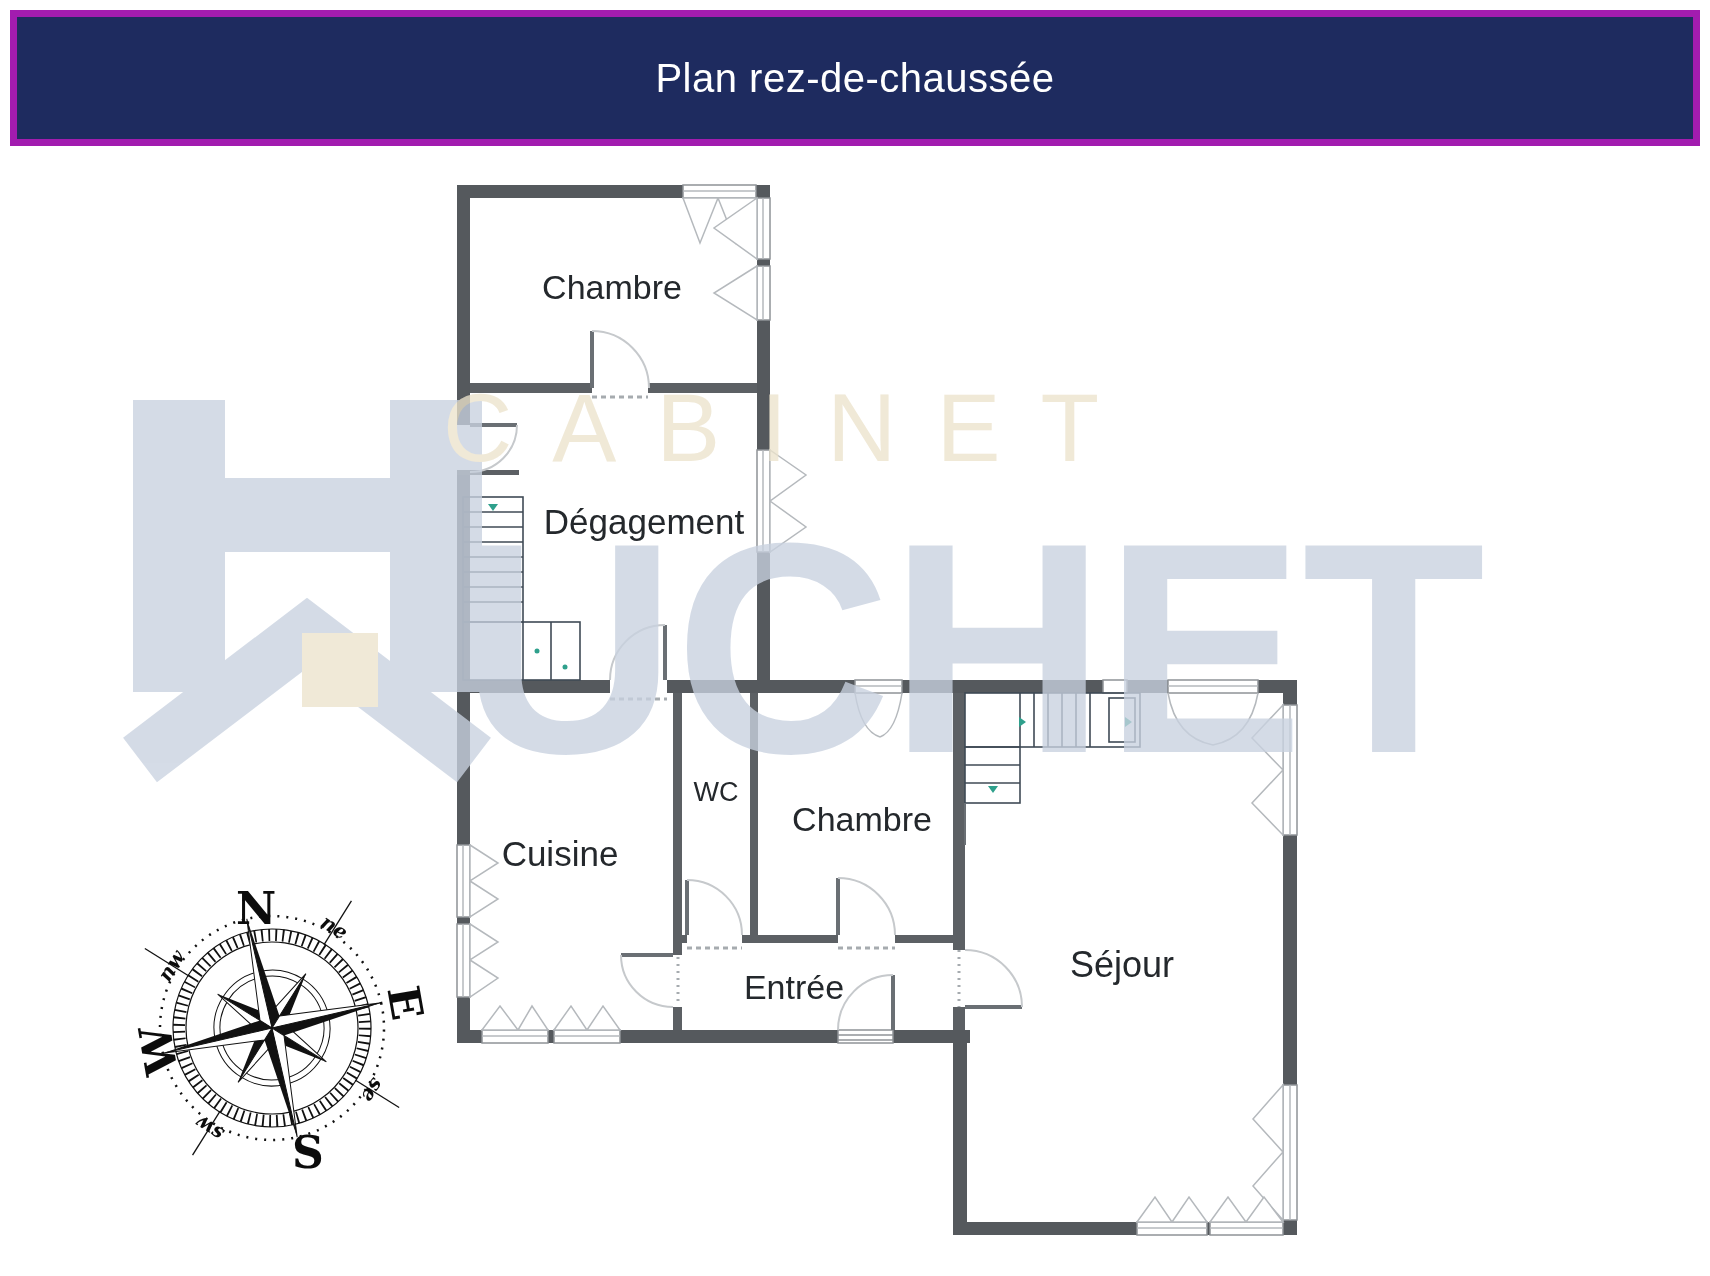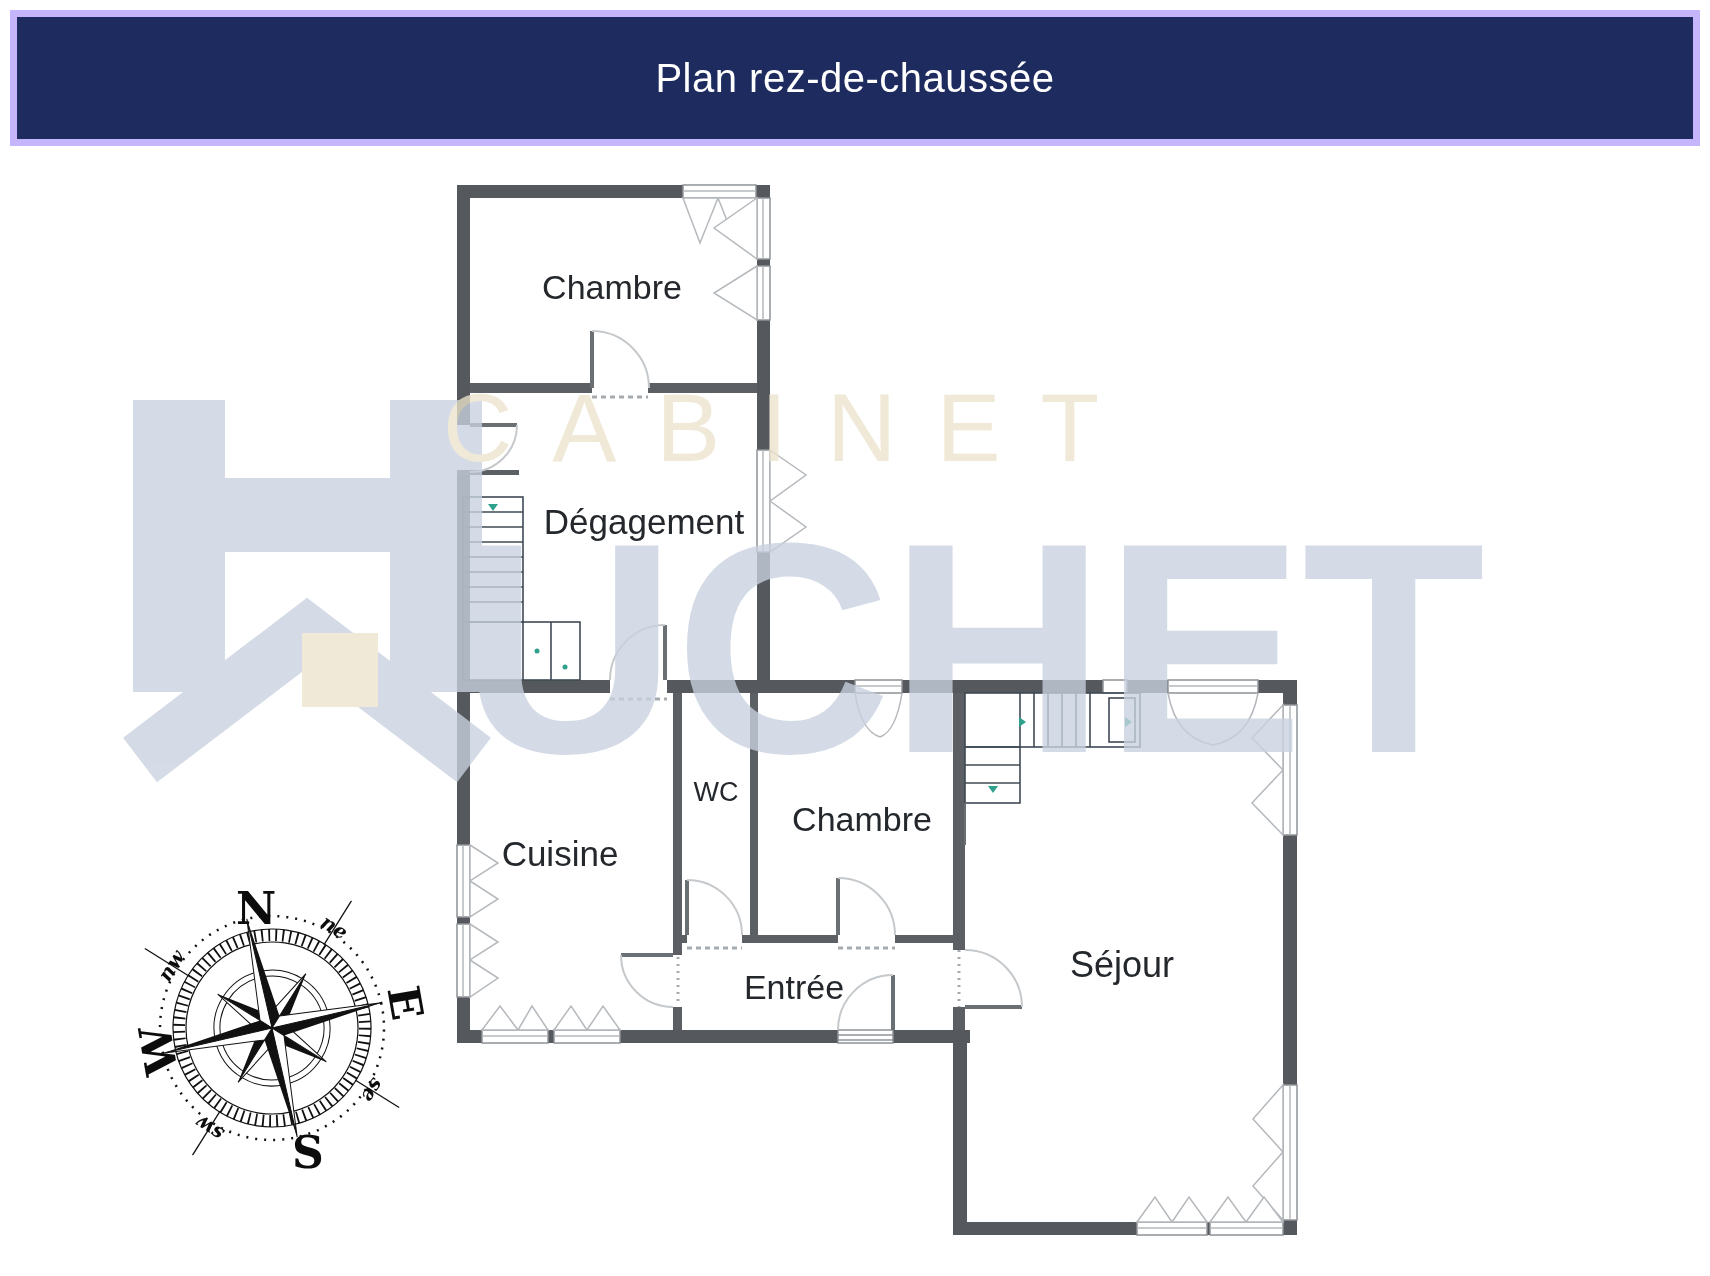--- a/index.html
+++ b/index.html
@@ -1,19 +1,19 @@
 <!DOCTYPE html>
 <html><head>
 <meta charset="utf-8">
 <style>
   html,body{margin:0;padding:0;background:#ffffff;}
   .stage{position:relative;width:1710px;height:1276px;background:#ffffff;overflow:hidden;
          font-family:"Liberation Sans",sans-serif;}
   .banner{position:absolute;left:10px;top:10px;width:1676px;height:122px;
-          background:#1e2b5f;border:7px solid #c4b5fd;display:flex;align-items:center;justify-content:center;}
+          background:#1e2b5f;border:7px solid #a21caf;display:flex;align-items:center;justify-content:center;}
   .banner span{color:#ffffff;font-size:40px;letter-spacing:0.5px;}
   svg{position:absolute;left:0;top:0;}
   .roomlabel{fill:#24282c;}
   .wall{fill:#55595d;}
   .part{fill:#5c6064;}
   .win{fill:#ffffff;stroke:#8f9397;stroke-width:1.5;}
   .sash{fill:#ffffff;stroke:#b5b9bd;stroke-width:1.5;}
   .sasharc{fill:none;stroke:#b5b9bd;stroke-width:1.5;}
   .leaf{stroke:#6a6f74;stroke-width:4;fill:none;}
   .arc{stroke:#c6c9cc;stroke-width:2;fill:none;}

